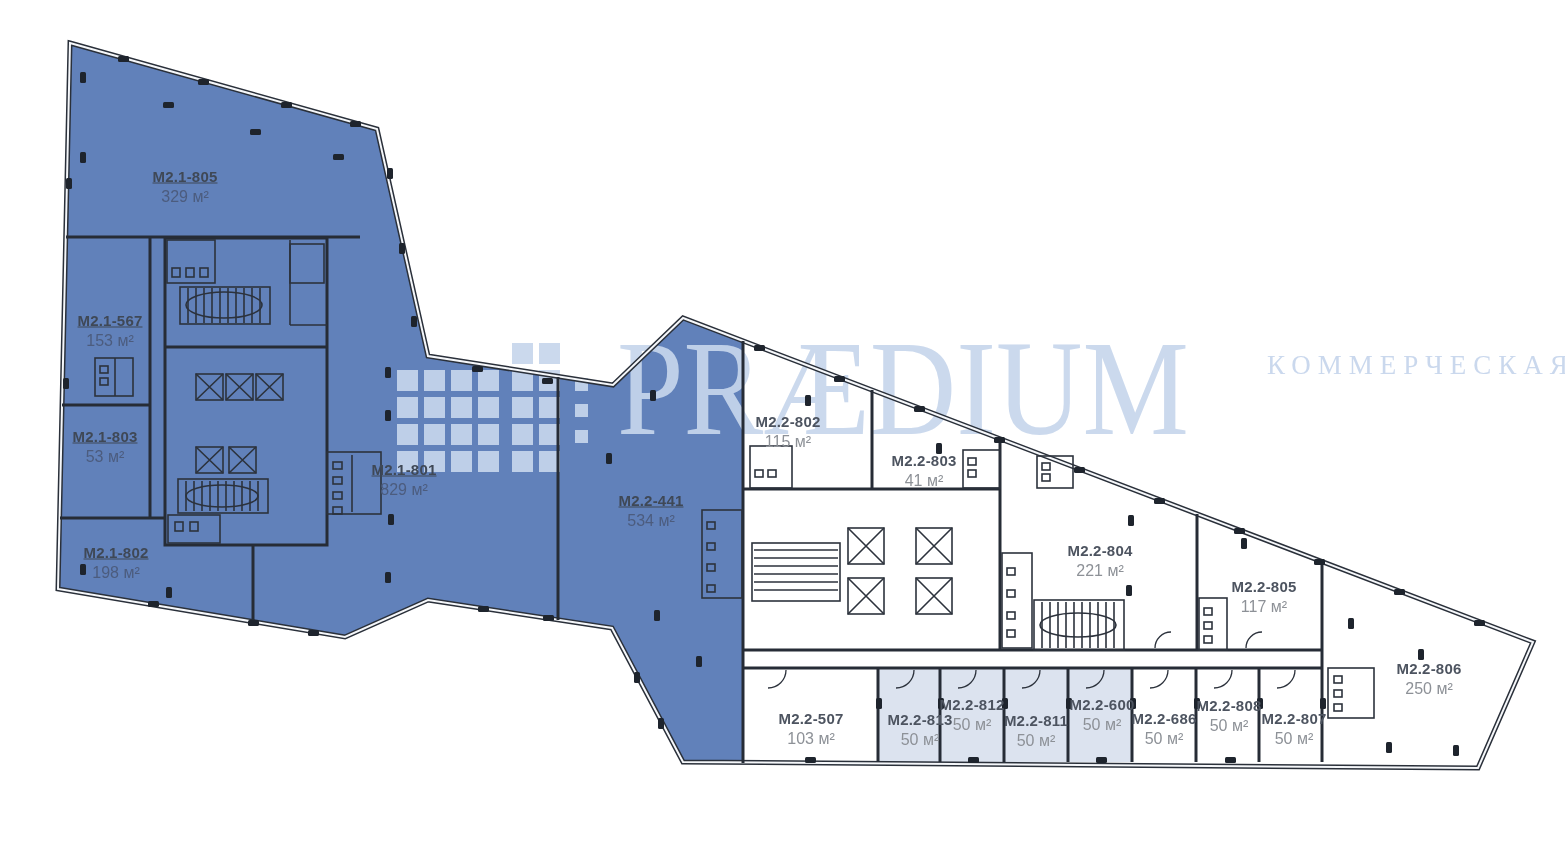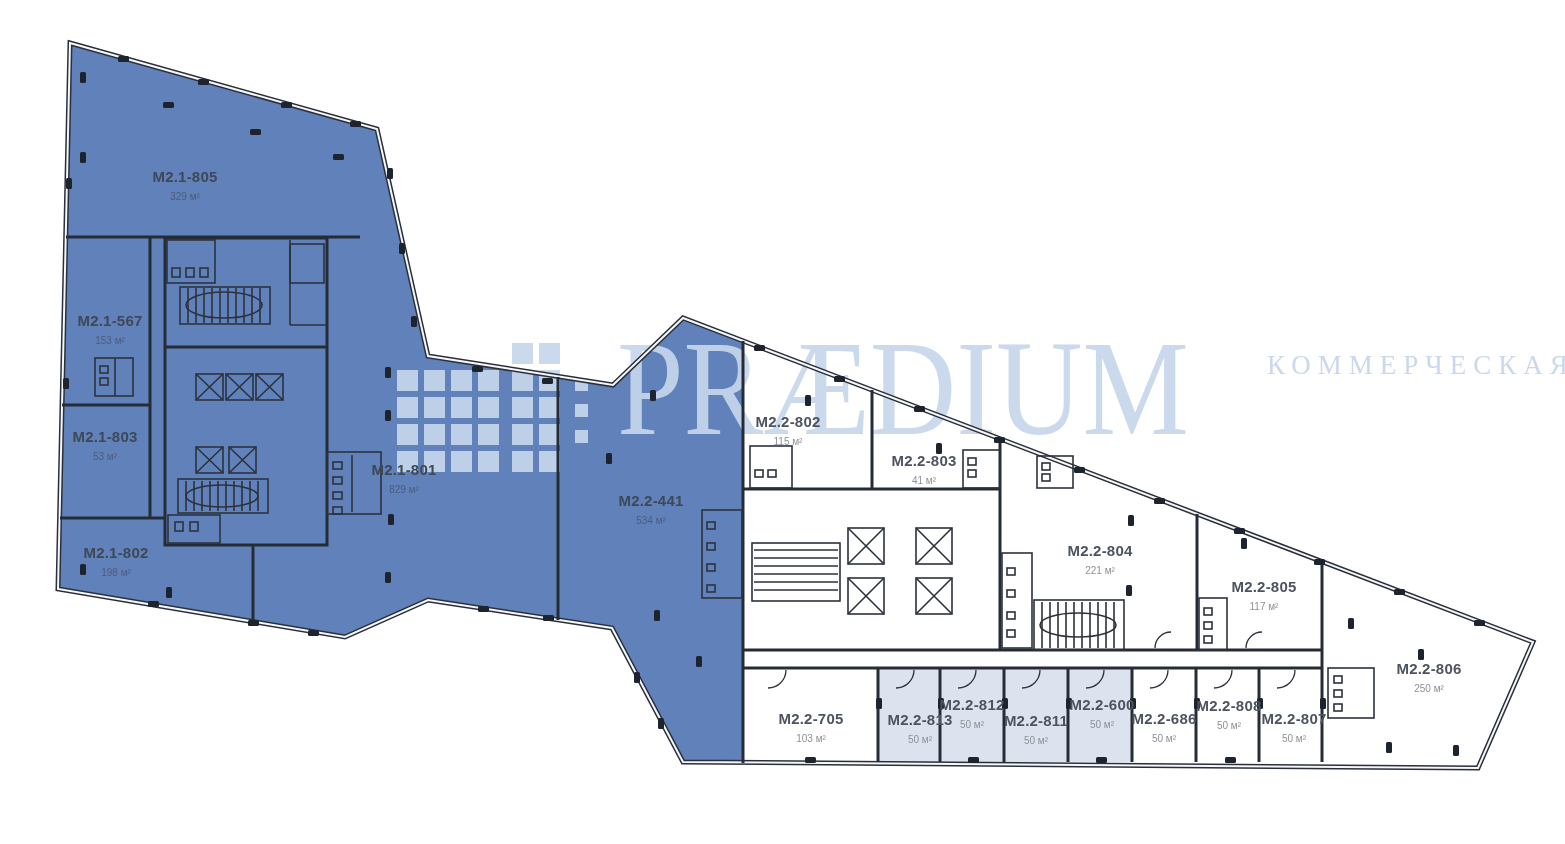--- a/index.html
+++ b/index.html
@@ -12,22 +12,22 @@
              pointer-events:none;}
   .wm-text{display:flex;flex-direction:row;}
   .wm-brand{font-family:"Liberation Serif",serif;font-size:136px;line-height:92px;height:96px;
             color:rgba(199,214,236,0.92);transform:scaleX(0.88);transform-origin:0 0;
             white-space:nowrap;font-weight:normal;}
   .wm-tagline{font-family:"Liberation Serif",serif;font-size:27px;letter-spacing:7px;
               color:rgba(199,214,236,0.95);margin-top:8px;white-space:nowrap;}
   
   .ulabel{position:absolute;transform:translate(-50%,-50%);text-align:center;white-space:nowrap;cursor:pointer;}
   .uid{font-weight:bold;font-size:15px;color:#4d5460;letter-spacing:.2px;line-height:17px;}
-  .uarea{font-size:10px;color:#8d9197;line-height:16px;margin-top:4px;}
-  .ulabel.blue .uid{color:#3f4856;}
+  .uarea{font-size:16px;color:#8d9197;line-height:16px;margin-top:4px;}
+  .ulabel.blue .uid{color:#3f4856;text-decoration:underline;}
   .ulabel.blue .uarea{color:#4c5c7e;}
 </style>
 </head>
 <body>
 
 <div class="stage">
 
   <svg class="layer" viewBox="0 0 1565 844" width="1565" height="844">
     <path d="M70,43 L377,129 L428,356 L613,385 L683,318 L1533,642 L1478,768 L683,762 L612,628 L428,600 L345,637 L58,589 Z" fill="#ffffff"></path>
     <path d="M70,43 L377,129 L428,356 L613,385 L683,318 L743,341 L743,763 L683,762 L612,628 L428,600 L345,637 L58,589 Z" fill="#6181ba"></path>
@@ -341,17 +341,17 @@
     </div>
   <div class="ulabel" style="left:972px;top:714px">
       <div class="uid">M2.2-812</div>
       <div class="uarea">50 м²</div>
     </div>
   <div class="ulabel" style="left:920px;top:729px">
       <div class="uid">M2.2-813</div>
       <div class="uarea">50 м²</div>
     </div>
   <div class="ulabel" style="left:811px;top:728px">
-      <div class="uid">M2.2-705</div>
+      <div class="uid">M2.2-507</div>
       <div class="uarea">103 м²</div>
     </div>
 
 </div>
 
 </body></html>

